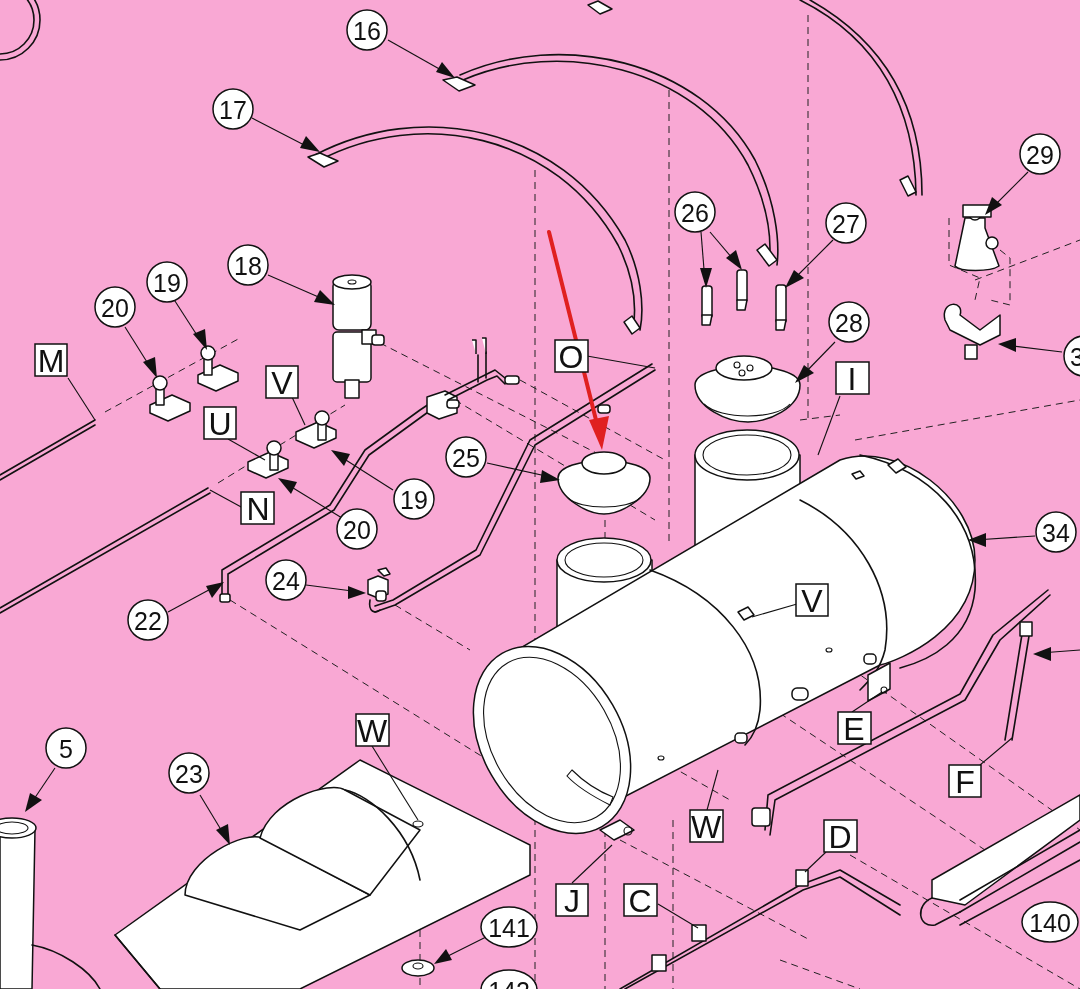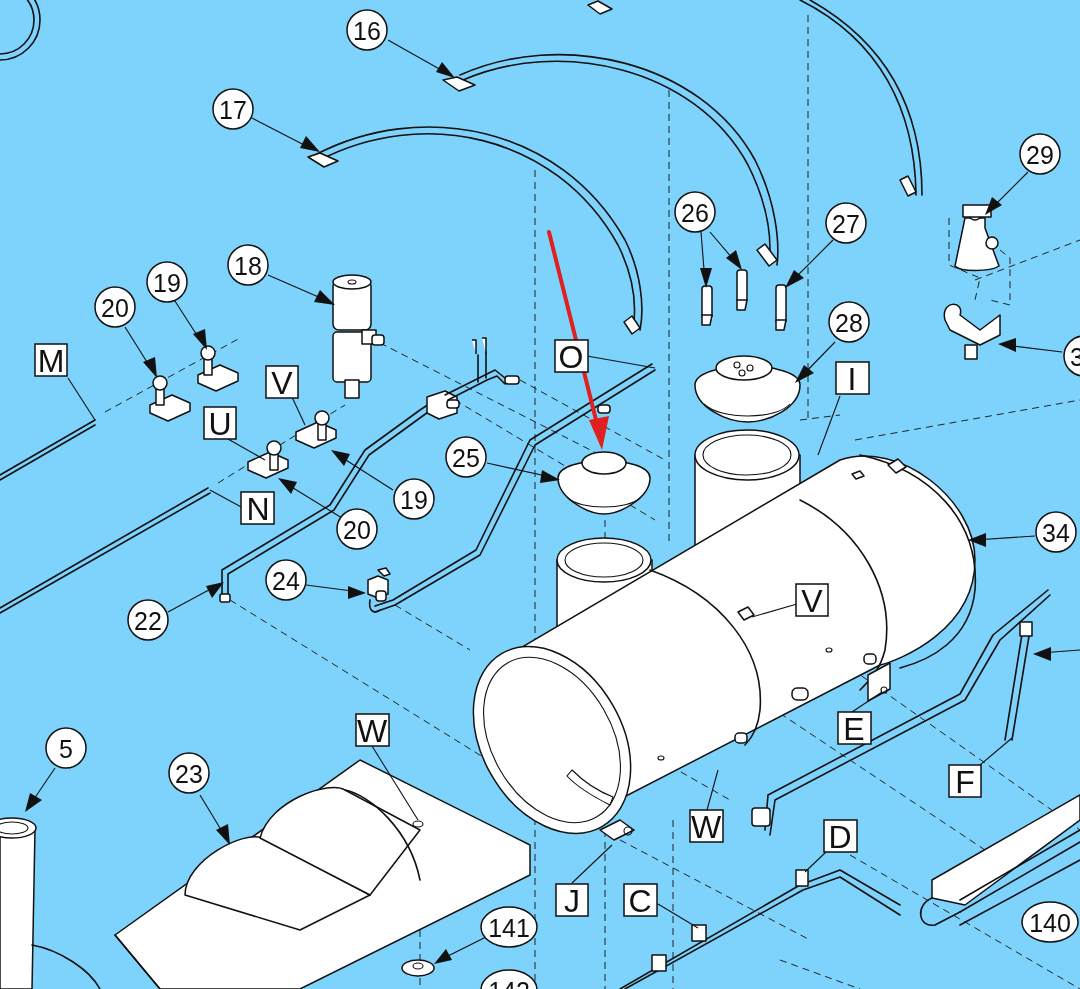--- a/index.html
+++ b/index.html
@@ -1,16 +1,16 @@
 <!DOCTYPE html>
 <html><head>
 <meta charset="utf-8">
 <style>
   html,body{margin:0;padding:0;background:#ffffff;}
-  #stage{position:relative;width:1080px;height:989px;overflow:hidden;background:#7dd3fc;}
+  #stage{position:relative;width:1080px;height:989px;overflow:hidden;background:#f9a8d4;}
   svg{position:absolute;left:0;top:0;}
   .ln{fill:none;stroke:#111;stroke-width:1.6;stroke-linecap:round;stroke-linejoin:round;}
   .thin{fill:none;stroke:#111;stroke-width:1.1;}
   .dash{fill:none;stroke:#222;stroke-width:1;stroke-dasharray:7 5;}
   .part{fill:#fff;stroke:#111;stroke-width:1.5;stroke-linejoin:round;}
   .callout-txt{font-family:"Liberation Sans",sans-serif;font-size:25px;fill:#111;text-anchor:middle;dominant-baseline:central;}
   .letter-txt{font-family:"Liberation Sans",sans-serif;font-size:32px;fill:#111;text-anchor:middle;dominant-baseline:central;}
   .bubble{fill:#fff;stroke:#111;stroke-width:1.5;}
   .box{fill:#fff;stroke:#111;stroke-width:1.5;}
   .arrowhead{fill:#111;}

